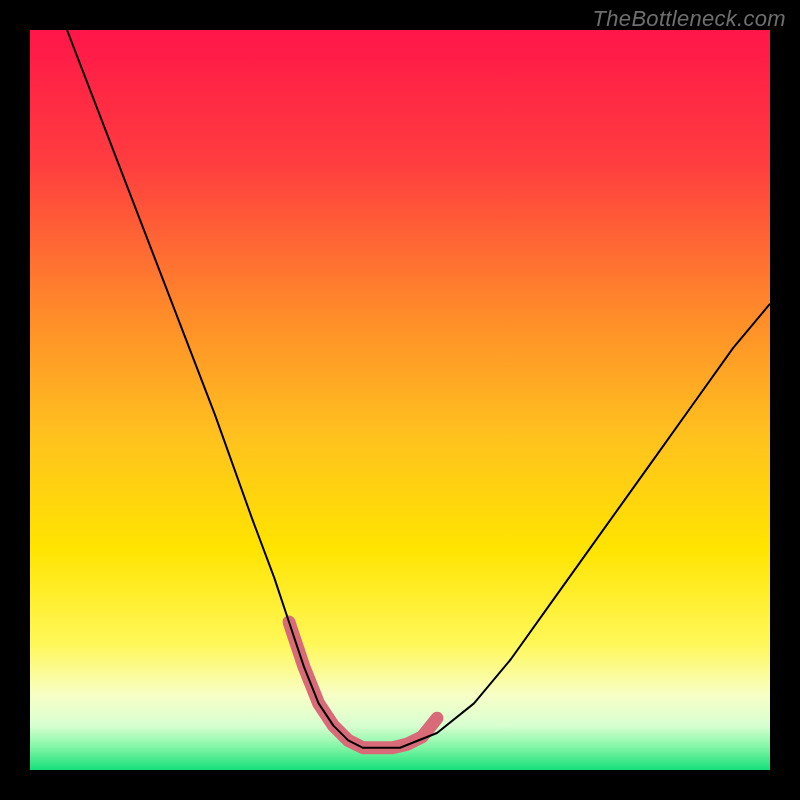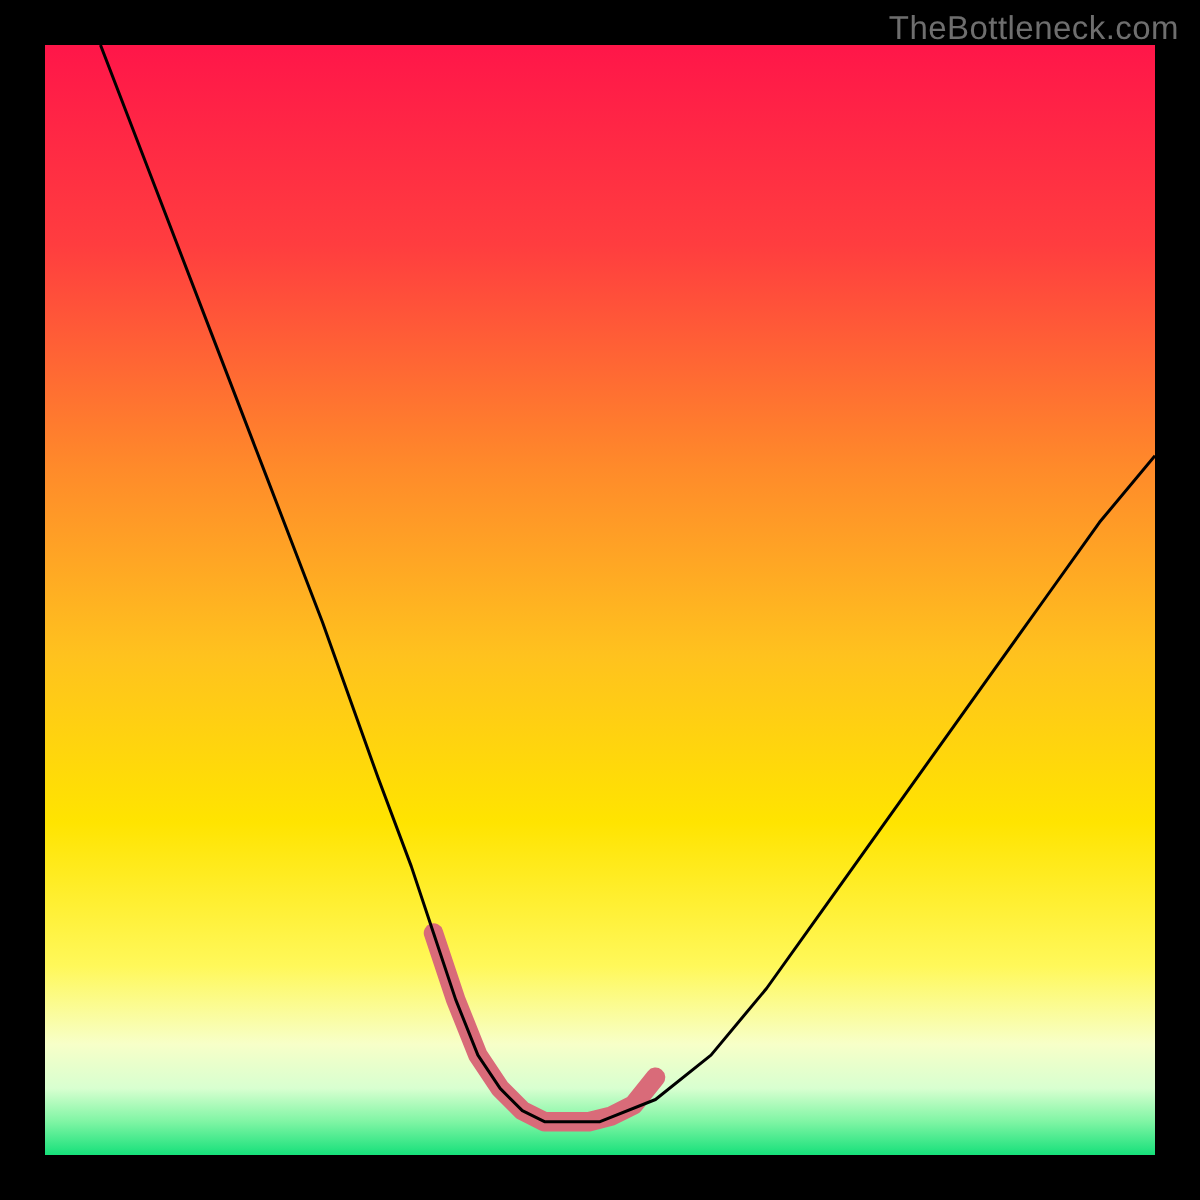--- a/index.html
+++ b/index.html
@@ -20,20 +20,21 @@
   .watermark {
     position: absolute;
     top: 6px;
     right: 14px;
     color: #6e6e6e;
     font-size: 22px;
     font-weight: 500;
     letter-spacing: 0.3px;
     z-index: 5;
     user-select: none;
+    font-style: italic;
   }
   svg.plot {
     position: absolute;
     left: 0;
     top: 0;
     width: 800px;
     height: 800px;
   }
 </style>
 </head>

